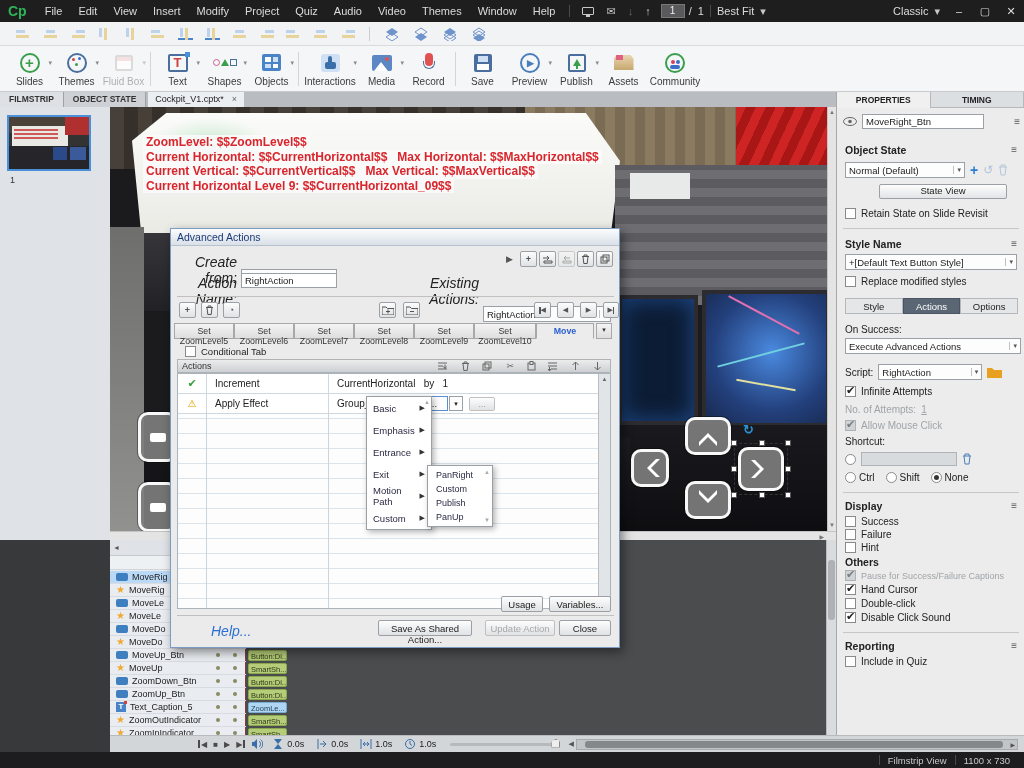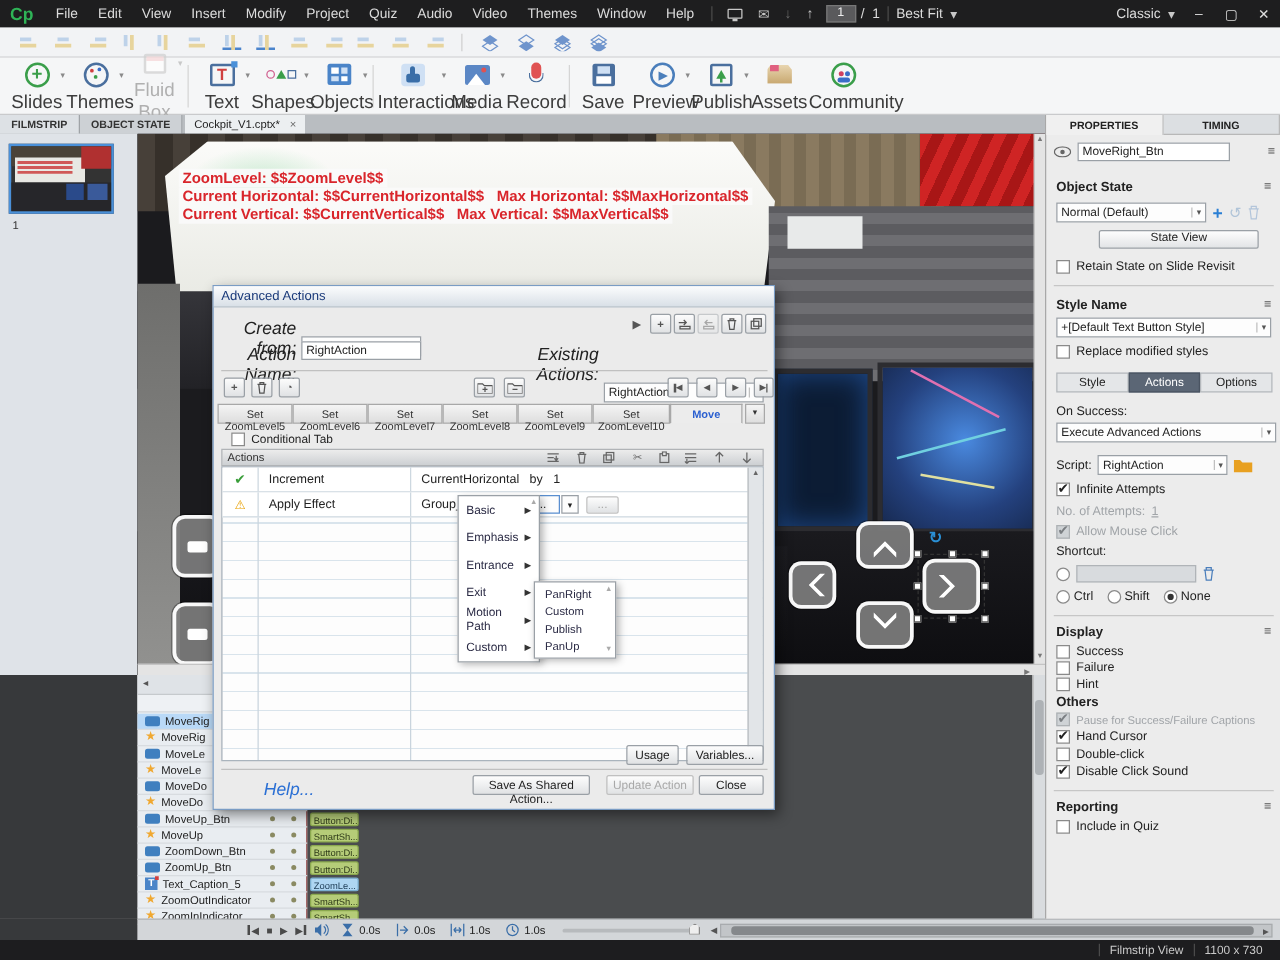--- a/index.html
+++ b/index.html
@@ -29,21 +29,21 @@
   .ai.v2 i { left:3px; top:2px; width:9px; height:3px; } .ai.v2 em { left:1px; top:7px; width:13px; height:3px; }
   .ai.v3 i { left:6px; top:2px; width:9px; height:3px; } .ai.v3 em { left:2px; top:7px; width:13px; height:3px; }
   .ai.v4 i { left:2px; top:0; width:3px; height:9px; } .ai.v4 em { left:7px; top:0; width:3px; height:12px; }
   .ai.hl { border-bottom:2px solid #3a78c8; }
   .lyr { margin:0 7px; }
   .ab-sep { width:1px; height:14px; background:#cfcfcf; margin:0 8px; }
 
   
   .toolbar { position:absolute; left:0; top:46px; width:1024px; height:46px; background:#f5f6f7; border-bottom:1px solid #c9cacc; display:flex; align-items:center; padding-left:6px; }
   .tb-item { width:47px; text-align:center; position:relative; }
-  .tb-item .lab { font-size:15px; color:#3c3c3c; display:block; margin-top:1px; }
+  .tb-item .lab { font-size:10px; color:#3c3c3c; display:block; margin-top:1px; }
   .tb-item.dis .lab { color:#b0b0b0; }
   .tb-ic { height:24px; display:flex; align-items:center; justify-content:center; position:relative; }
   .caret { position:absolute; right:1px; top:8px; font-size:7px; color:#8a8a8a; }
   .tb-sep { width:1px; height:34px; background:#d5d5d5; margin:0 3px; }
   .cir { width:20px; height:20px; border-radius:50%; display:flex; align-items:center; justify-content:center; font-weight:bold; }
   .sq-ic { width:20px; height:18px; border:2px solid #4a6f9e; border-radius:2px; display:flex; align-items:center; justify-content:center; }
 
   
   .tabsrow { position:absolute; left:0; top:92px; width:836px; height:15px; background:#b9bdc1; display:flex; font-size:8.5px; font-weight:bold; color:#333; }
   .ptab { padding:2px 9px 0; border-right:1px solid #9fa3a7; background:#cdd1d5; }
@@ -426,20 +426,21 @@
       <div class="abs" style="left:30px;top:90px;width:60px;height:2px;background:#e0e0a0;transform:rotate(10deg);"></div>
     </div>
     <div class="abs" style="left:0;top:318px;width:726px;height:115px;background:linear-gradient(180deg,#1a1a1e,#0d0d10);"></div>
     <div class="abs" style="left:0;top:120px;width:34px;height:313px;background:linear-gradient(180deg,#6e6e6c,#929290);"></div>
     <div class="abs" style="left:300px;top:330px;width:220px;height:80px;background:linear-gradient(120deg,#2e2e34,transparent);"></div>
 
     <div class="abs" style="left:33px;top:28px;">
       <div class="caption-line">ZoomLevel: $$ZoomLevel$$</div>
       <div class="caption-line">Current Horizontal: $$CurrentHorizontal$$   Max Horizontal: $$MaxHorizontal$$</div>
       <div class="caption-line">Current Vertical: $$CurrentVertical$$   Max Vertical: $$MaxVertical$$</div>
+      <div class="caption-line">Current Horizontal Level 9: $$CurrentHorizontal_09$$</div>
     </div>
 
     <div class="navbtn" style="left:28px;top:305px;width:40px;height:50px;">
         <span style="width:16px;height:9px;background:#fff;border-radius:2px;"></span>
       </div>
     <div class="navbtn" style="left:28px;top:375px;width:40px;height:50px;">
         <span style="width:16px;height:9px;background:#fff;border-radius:2px;"></span>
       </div>
 
     <div class="navbtn" style="left:575px;top:310px;width:46px;height:38px;">

